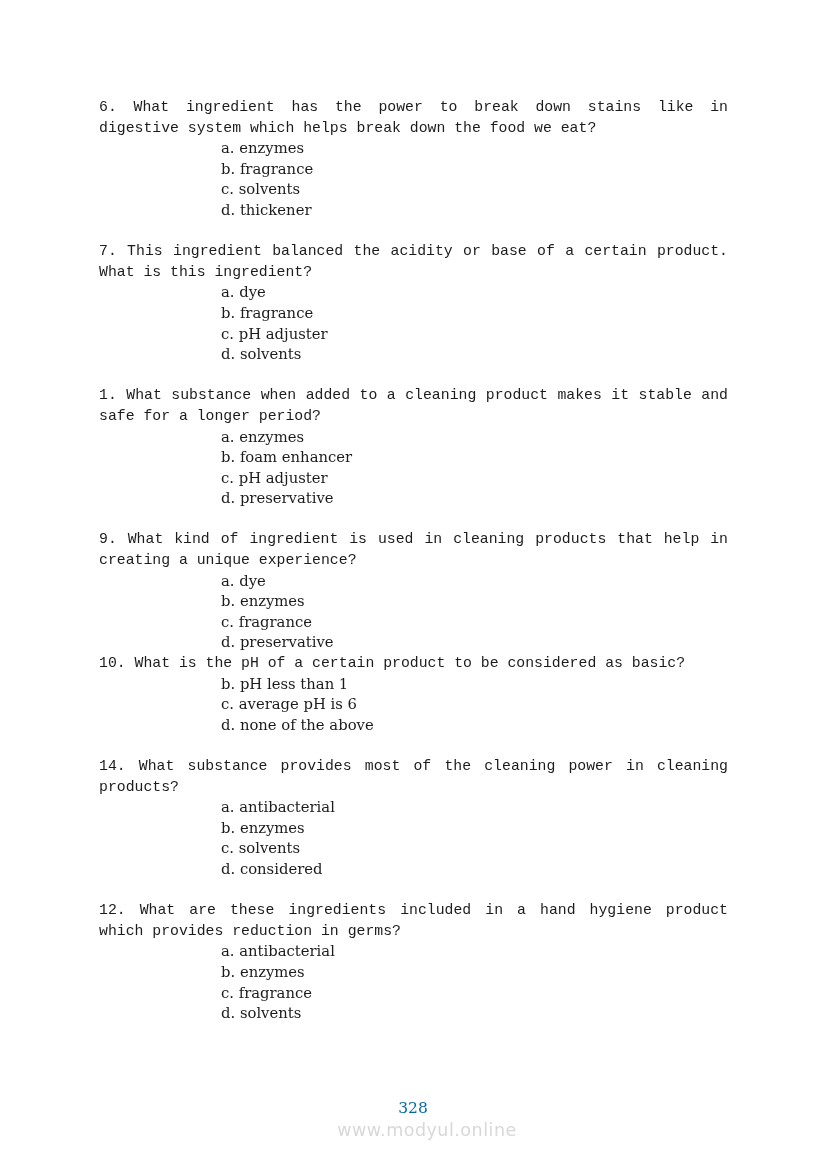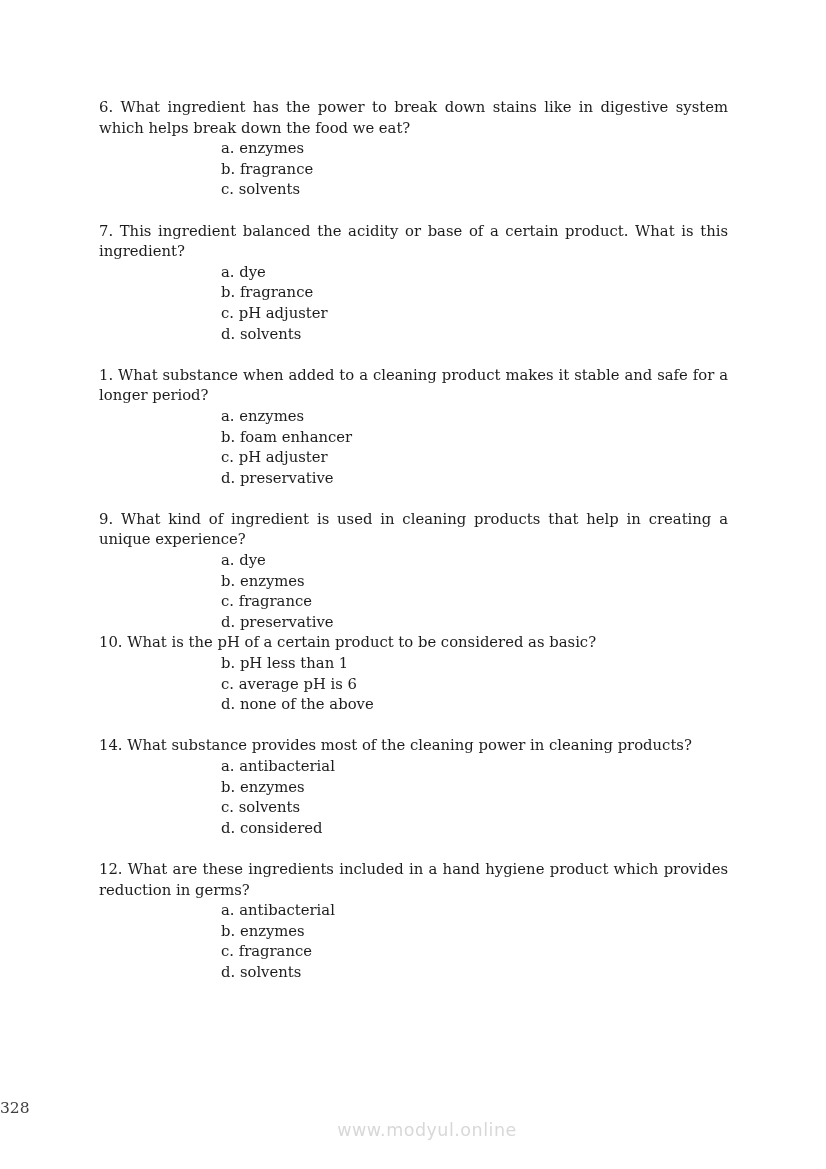--- a/index.html
+++ b/index.html
@@ -17,30 +17,31 @@
   .content {
     position: absolute;
     left: 99px;
     top: 97px;
     width: 629px;
     font-size: 14.8px;
     line-height: 20.6px;
   }
   .qblock { margin-bottom: 20.6px; }
   .qblock.tight { margin-bottom: 0; }
-  .qtext { text-align: justify; }
+  .qtext { text-align: justify; font-family: Liberation Mono, monospace; }
   .opts { margin-left: 86px; }
   .opt { display: block; margin-left: 36px; }
   .page-number {
     position: absolute;
     top: 1099px;
     left: 0;
     width: 100%;
+    text-align: center;
     font-size: 15.5px;
-    color: #404040;
+    color: #0369a1;
   }
   .watermark {
     position: absolute;
     top: 1120px;
     left: 14px;
     width: 100%;
     text-align: center;
     font-family: "DejaVu Sans", "Liberation Sans", sans-serif;
     font-size: 17.5px;
     letter-spacing: 0.5px;
@@ -52,20 +53,21 @@
 
 <div class="page">
   <div class="content">
 
     <div class="qblock">
       <p class="qtext">6. What ingredient has the power to break down stains like in digestive system which helps break down the food we eat?</p>
       <div class="opts">
         <span class="opt">a. enzymes</span>
         <span class="opt">b. fragrance</span>
         <span class="opt">c. solvents</span>
+        <span class="opt">d. thickener</span>
       </div>
     </div>
 
     <div class="qblock">
       <p class="qtext">7. This ingredient balanced the acidity or base of a certain product. What is this ingredient?</p>
       <div class="opts">
         <span class="opt">a. dye</span>
         <span class="opt">b. fragrance</span>
         <span class="opt">c. pH adjuster</span>
         <span class="opt">d. solvents</span>

